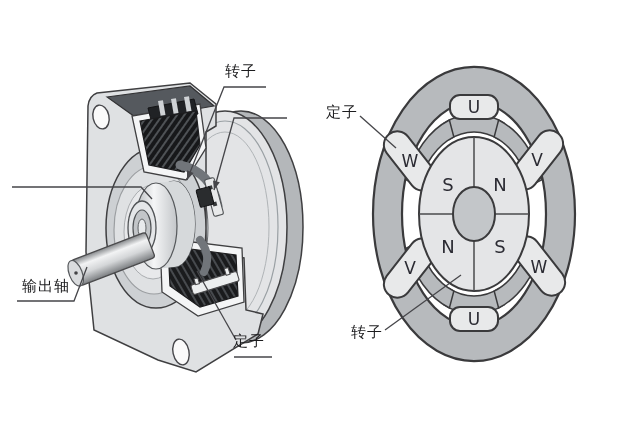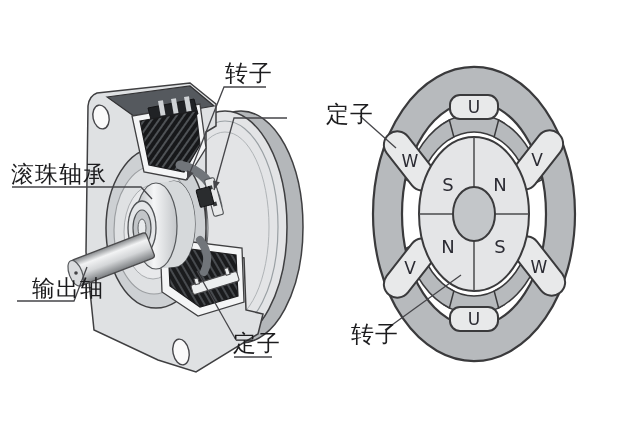--- a/index.html
+++ b/index.html
@@ -1,20 +1,20 @@
 <!DOCTYPE html>
 <html><head>
 <meta charset="utf-8">
 <style>
   html,body{margin:0;padding:0;background:#ffffff;}
   #stage{position:relative;width:640px;height:443px;background:#ffffff;overflow:hidden;
          font-family:"DejaVu Sans","Liberation Sans",sans-serif;}
   #art{position:absolute;left:0;top:0;}
-  .cn-label{position:absolute;color:#1c1c1e;font-size:23px;line-height:1.05;
-            letter-spacing:1px;white-space:nowrap;font-family:Liberation Mono, monospace;}
+  .cn-label{position:absolute;color:#1c1c1e;font-size:15px;line-height:1.05;
+            letter-spacing:1px;white-space:nowrap;font-family:Liberation Sans, sans-serif;}
 </style>
 </head>
 <body>
 
 <div id="stage">
 
 <svg id="art" width="640" height="443" viewBox="0 0 640 443">
   <defs>
     <linearGradient id="shaftGrad" x1="0" y1="0" x2="0" y2="1">
       <stop offset="0" stop-color="#85888b"></stop>
@@ -153,19 +153,18 @@
       <text x="448" y="253">N</text>
       <text x="500" y="253">S</text>
     </g>
 
     <line x1="360" y1="116" x2="396" y2="148" stroke="#46464a" stroke-width="1.3"></line>
     <line x1="385" y1="330" x2="461" y2="275" stroke="#46464a" stroke-width="1.3"></line>
   </g>
 </svg>
 
 <div class="cn-label" style="left:225px;top:63px;">转子</div>
-<div class="cn-label" style="left:11px;top:164px;">滚珠轴承</div>
-<div class="cn-label" style="left:32px;top:278px;">输出轴</div>
+<div class="cn-label" style="left:22px;top:278px;">输出轴</div>
 <div class="cn-label" style="left:233px;top:333px;">定子</div>
 <div class="cn-label" style="left:326px;top:104px;">定子</div>
 <div class="cn-label" style="left:351px;top:324px;">转子</div>
 
 </div>
 
 </body></html>

